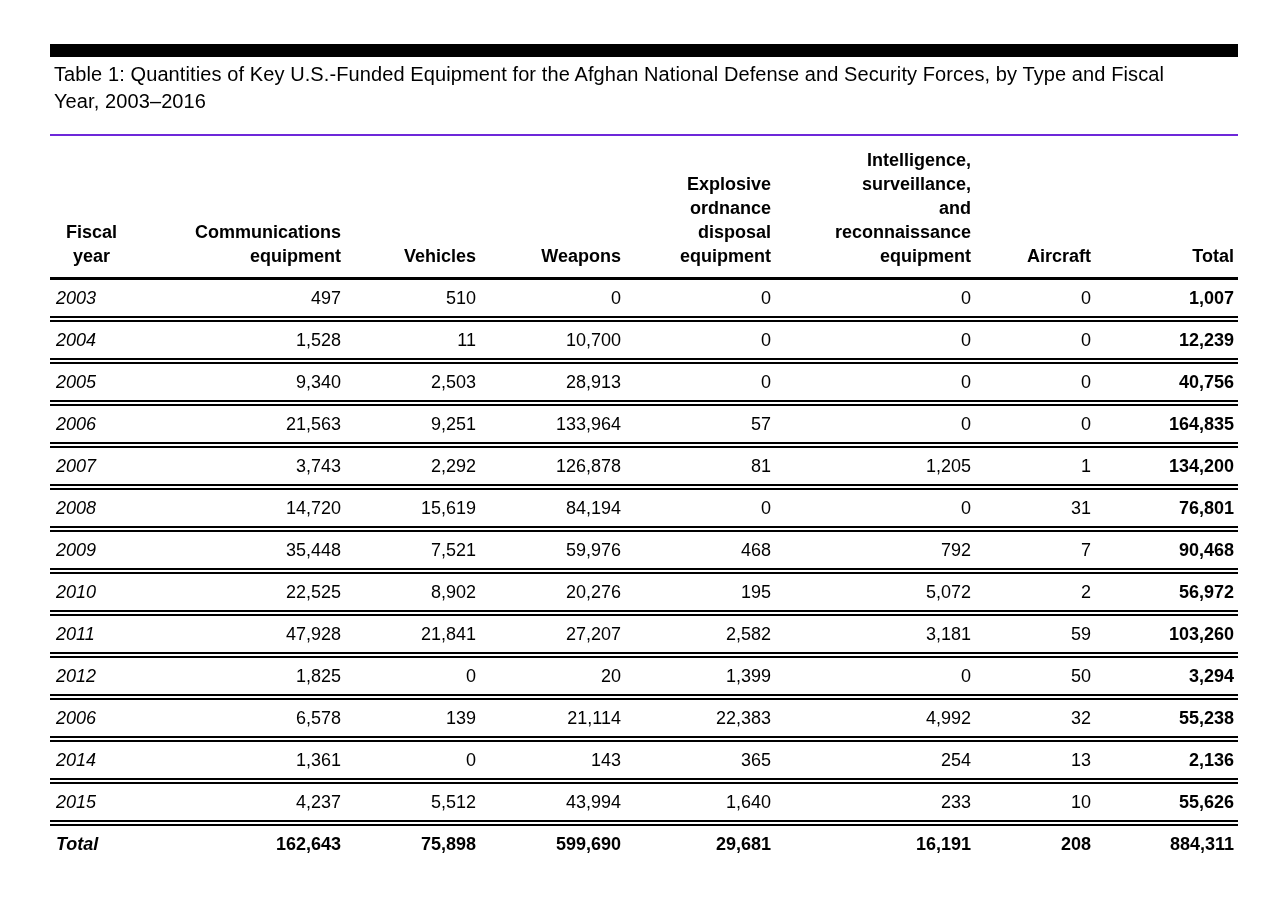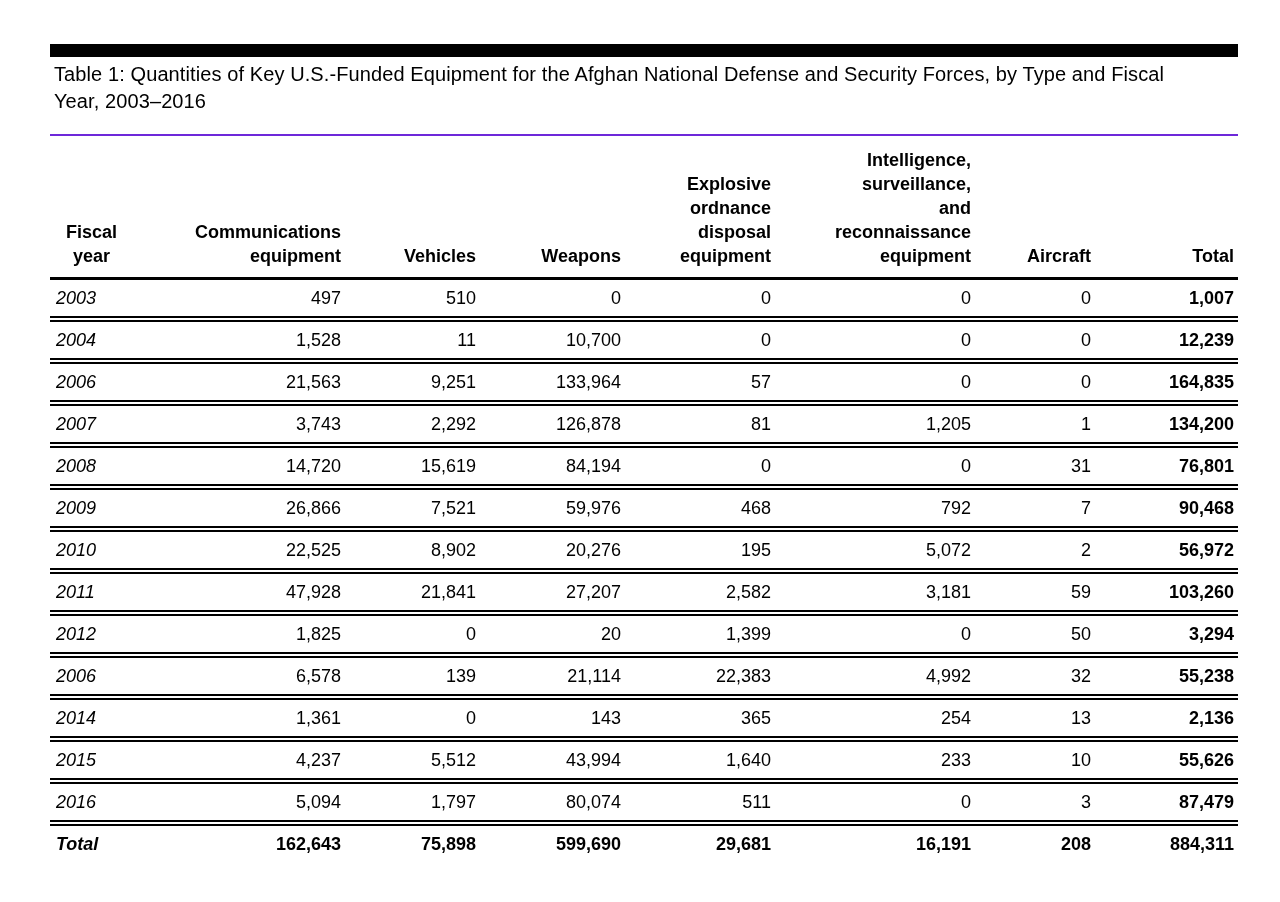--- a/index.html
+++ b/index.html
@@ -136,20 +136,30 @@
             <td class="year">2004</td>
             <td>1,528</td>
             <td>11</td>
             <td>10,700</td>
             <td>0</td>
             <td>0</td>
             <td>0</td>
             <td class="total-col">12,239</td>
           </tr>
           <tr>
+            <td class="year">2005</td>
+            <td>9,340</td>
+            <td>2,503</td>
+            <td>28,913</td>
+            <td>0</td>
+            <td>0</td>
+            <td>0</td>
+            <td class="total-col">40,756</td>
+          </tr>
+          <tr>
             <td class="year">2006</td>
             <td>21,563</td>
             <td>9,251</td>
             <td>133,964</td>
             <td>57</td>
             <td>0</td>
             <td>0</td>
             <td class="total-col">164,835</td>
           </tr>
           <tr>
@@ -167,21 +177,21 @@
             <td>14,720</td>
             <td>15,619</td>
             <td>84,194</td>
             <td>0</td>
             <td>0</td>
             <td>31</td>
             <td class="total-col">76,801</td>
           </tr>
           <tr>
             <td class="year">2009</td>
-            <td>26,866</td>
+            <td>35,448</td>
             <td>7,521</td>
             <td>59,976</td>
             <td>468</td>
             <td>792</td>
             <td>7</td>
             <td class="total-col">90,468</td>
           </tr>
           <tr>
             <td class="year">2010</td>
             <td>22,525</td>
@@ -234,30 +244,20 @@
           </tr>
           <tr>
             <td class="year">2015</td>
             <td>4,237</td>
             <td>5,512</td>
             <td>43,994</td>
             <td>1,640</td>
             <td>233</td>
             <td>10</td>
             <td class="total-col">55,626</td>
-          </tr>
-          <tr>
-            <td class="year">2016</td>
-            <td>5,094</td>
-            <td>1,797</td>
-            <td>80,074</td>
-            <td>511</td>
-            <td>0</td>
-            <td>3</td>
-            <td class="total-col">87,479</td>
           </tr>
           <tr class="total-row">
             <td class="year">Total</td>
             <td>162,643</td>
             <td>75,898</td>
             <td>599,690</td>
             <td>29,681</td>
             <td>16,191</td>
             <td>208</td>
             <td class="total-col">884,311</td>

